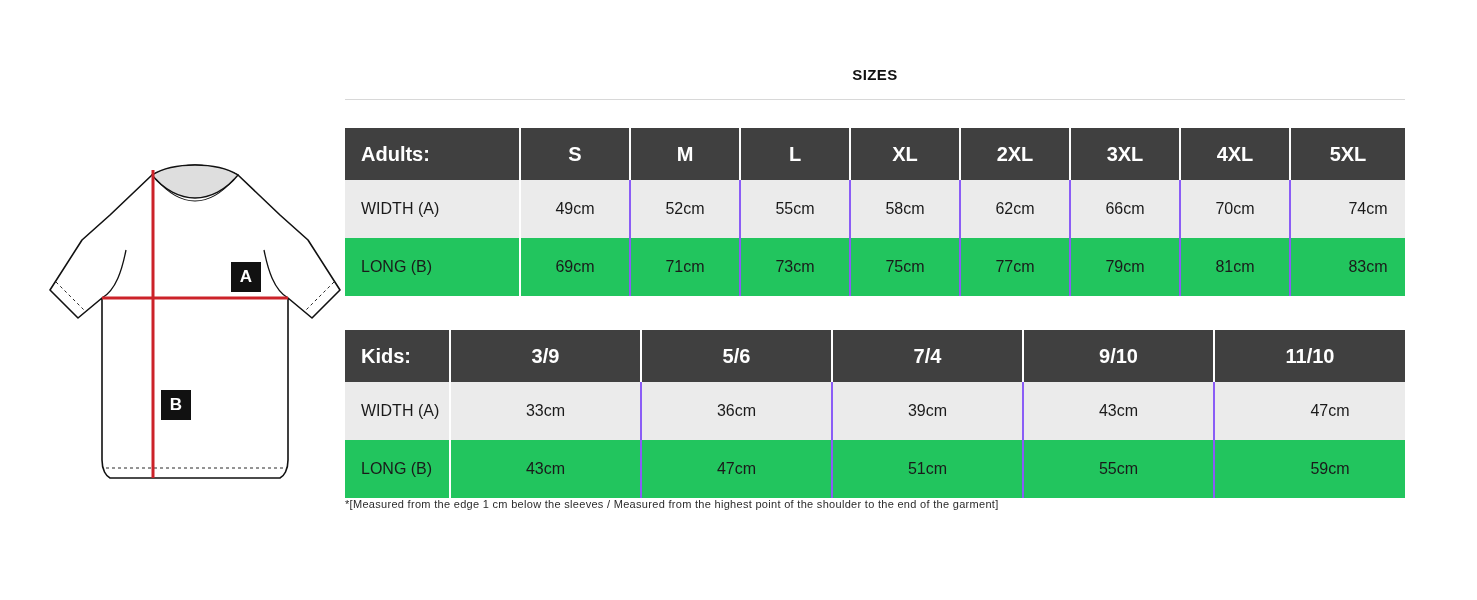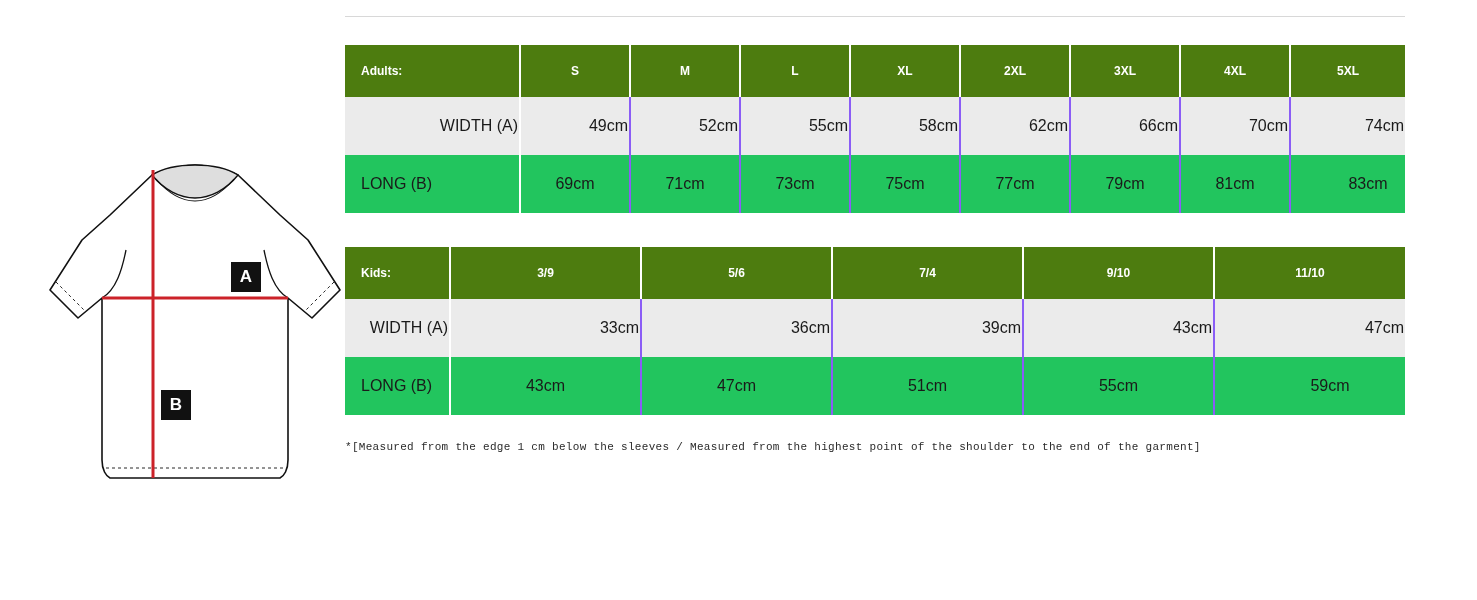--- a/index.html
+++ b/index.html
@@ -65,23 +65,23 @@
 
   table {
     border-collapse: collapse;
     width: 1060px;
     table-layout: fixed;
   }
   #adults-table { margin-top: 28px; }
   #kids-table { margin-top: 34px; }
 
   thead th {
-    background: #4d7c0f;
+    background: #404040;
     color: #ffffff;
-    font-size: 12px;
+    font-size: 20px;
     font-weight: bold;
     height: 50px;
     border-right: 2px solid #ffffff;
     text-align: center;
   }
   thead th:last-child { border-right: none; }
   thead th.rowhead {
     text-align: left;
     padding-left: 16px;
   }
@@ -92,29 +92,28 @@
     text-align: center;
     border-right: 2px solid #8b5cf6;
     color: #1a1a1a;
   }
   tbody td:last-child { border-right: none; padding-left: 41px; }
   tbody td.rowhead {
     text-align: left;
     padding-left: 16px;
     border-right: 2px solid #ffffff;
   }
-  tbody tr.shaded td { background: #ebebeb; text-align: right; }
+  tbody tr.shaded td { background: #ebebeb; }
   tbody tr.plain td { background: #22c55e; }
 
   #footnote {
-    margin-top: 26px;
     font-size: 11px;
     color: #2b2b2b;
     letter-spacing: 0.3px;
-    font-family: Liberation Mono, monospace;
+    font-family: Liberation Sans, sans-serif;
   }
 </style>
 </head>
 <body>
 
 <div id="shirt-panel">
   <svg id="shirt-svg" width="310" height="390" viewBox="0 0 310 390">
 
     <path d="M70 85 L112 45 C128 38 150 35 155 35 C160 35 182 38 198 45 L240 85
              L268 110 L300 160 L272 188 L248 168 L248 330 C248 340 244 346 240 348
@@ -137,20 +136,21 @@
 
     <line x1="62" y1="168" x2="248" y2="168" stroke="#cc2229" stroke-width="3"></line>
     <line x1="113" y1="40" x2="113" y2="348" stroke="#cc2229" stroke-width="3"></line>
   </svg>
   <div class="marker" id="marker-a">A</div>
   <div class="marker" id="marker-b">B</div>
 </div>
 
 <div id="content">
 
+  <div id="sizes-title">SIZES</div>
   <div id="title-rule"></div>
 
   <table id="adults-table">
     <colgroup>
       <col style="width:175px">
         <col style="width:110px">
         <col style="width:110px">
       <col style="width:110px">
         <col style="width:110px">
         <col style="width:110px">

